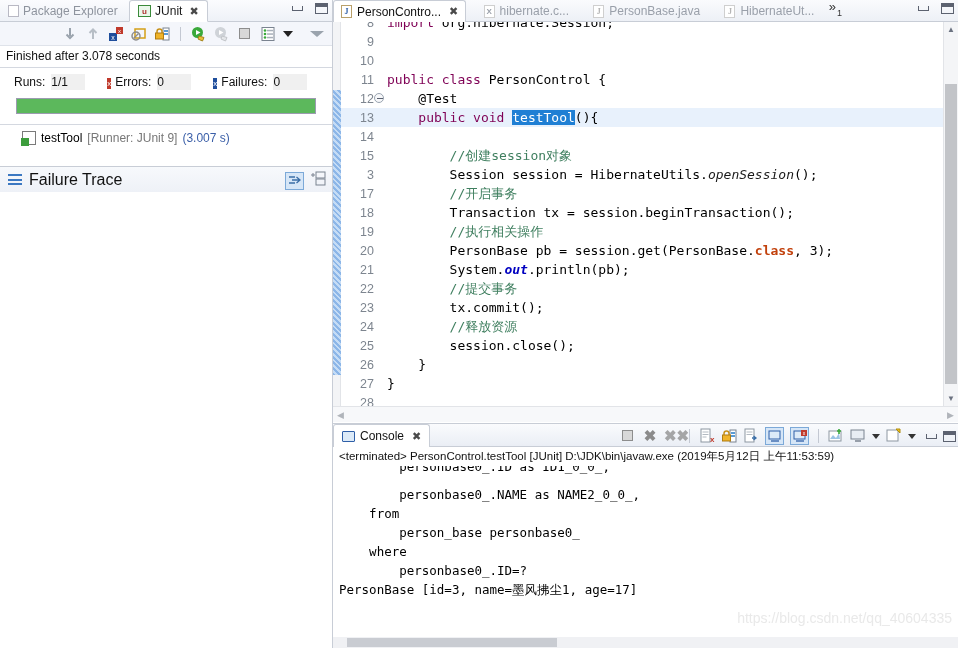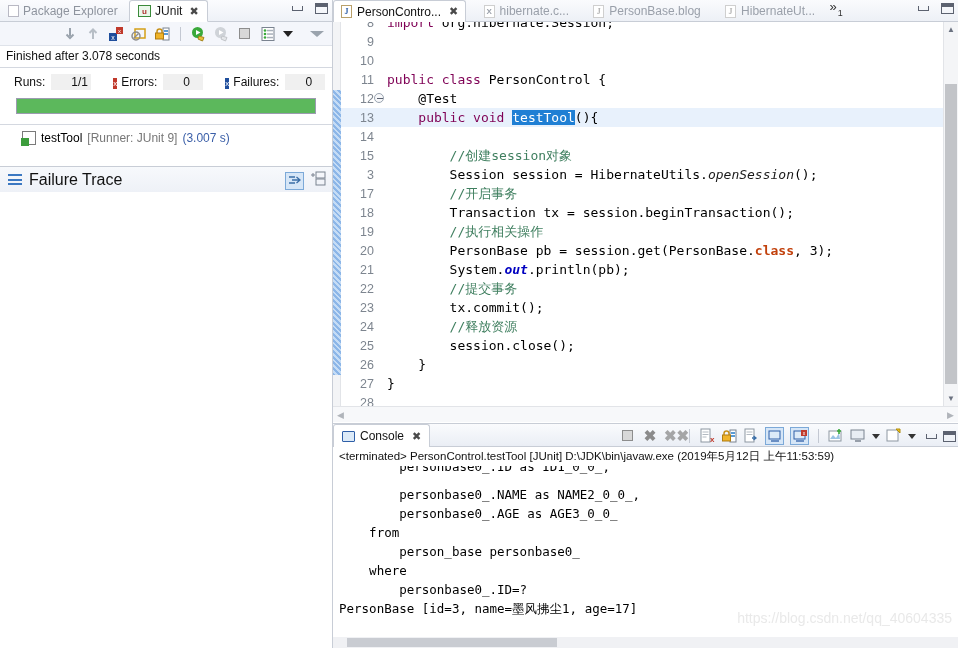--- a/index.html
+++ b/index.html
@@ -69,21 +69,21 @@
     border-top: 1px solid #d4d8e0;
     padding: 6px 8px 4px 8px; background: #ffffff;
   }
   #counters {
     display: flex; align-items: center; gap: 0; font-size: 12px;
     padding-left: 6px;
   }
   .counter-label { color: #111; margin-right: 6px; }
   .counter-val {
     background: #f0f0f0; color: #111; min-width: 34px;
-    padding: 1px 20px; margin-right: 22px; display: inline-block;
+    padding: 1px 0; margin-right: 22px; display: inline-block;
   }
   .mini-icon {
     width: 11px; height: 11px; display: inline-block;
     margin-right: 4px; position: relative; top: 1px;
     font-size: 8px; line-height: 11px; text-align: center; color: #fff;
   }
   .mini-err { background: #c0392b; }
   .mini-fail { background: #1f4e9c; }
   #progress-outer {
     margin: 8px 8px 6px 8px; height: 16px;
@@ -449,21 +449,21 @@
         <span class="jfile-icon">J</span>
         <span>PersonContro...</span>
         <span class="tab-close">✖</span>
       </span>
       <span class="etab" style="padding-left:14px;">
         <span class="xfile-icon">X</span>
         <span>hibernate.c...</span>
       </span>
       <span class="etab" style="padding-left:14px;">
         <span class="jfile-icon dim">J</span>
-        <span>PersonBase.blog</span>
+        <span>PersonBase.java</span>
       </span>
       <span class="etab" style="padding-left:14px;">
         <span class="jfile-icon dim">J</span>
         <span>HibernateUt...</span>
       </span>
       <span class="chev-more">»</span><span class="chev-count">1</span>
       <span class="win-btns">
         <span class="win-min"></span>
         <span class="win-max"></span>
       </span>
@@ -579,21 +579,21 @@
               </svg>
           </span>
           <span class="caret-dn"></span>
           <span class="win-min" style="margin-left:4px;"></span>
           <span class="win-max"></span>
         </span>
       </div>
 
       <div id="terminated-line">&lt;terminated&gt; PersonControl.testTool [JUnit] D:\JDK\bin\javaw.exe (2019年5月12日 上午11:53:59)</div>
 
-      <div id="console-out"><div class="clip-top">        personbase0_.ID as ID1_0_0_,</div><div>        personbase0_.NAME as NAME2_0_0_,</div><div>        personbase0_.AGE as AGE3_0_0_</div><div>    from</div><div>        person_base personbase0_</div><div>    where</div><div>        personbase0_.ID=?</div><div>PersonBase [id=3, name=墨风拂尘1, age=17]</div></div>
+      <div id="console-out"><div class="clip-top">        personbase0_.ID as ID1_0_0_,</div><div>        personbase0_.NAME as NAME2_0_0_,</div><div>    from</div><div>        person_base personbase0_</div><div>    where</div><div>        personbase0_.ID=?</div><div>PersonBase [id=3, name=墨风拂尘1, age=17]</div></div>
       <div id="watermark">https://blog.csdn.net/qq_40604335</div>
 
       <div id="console-hscroll">
         <div id="console-hthumb"></div>
       </div>
     </div>
   </div>
 </div>
 
 </body></html>

